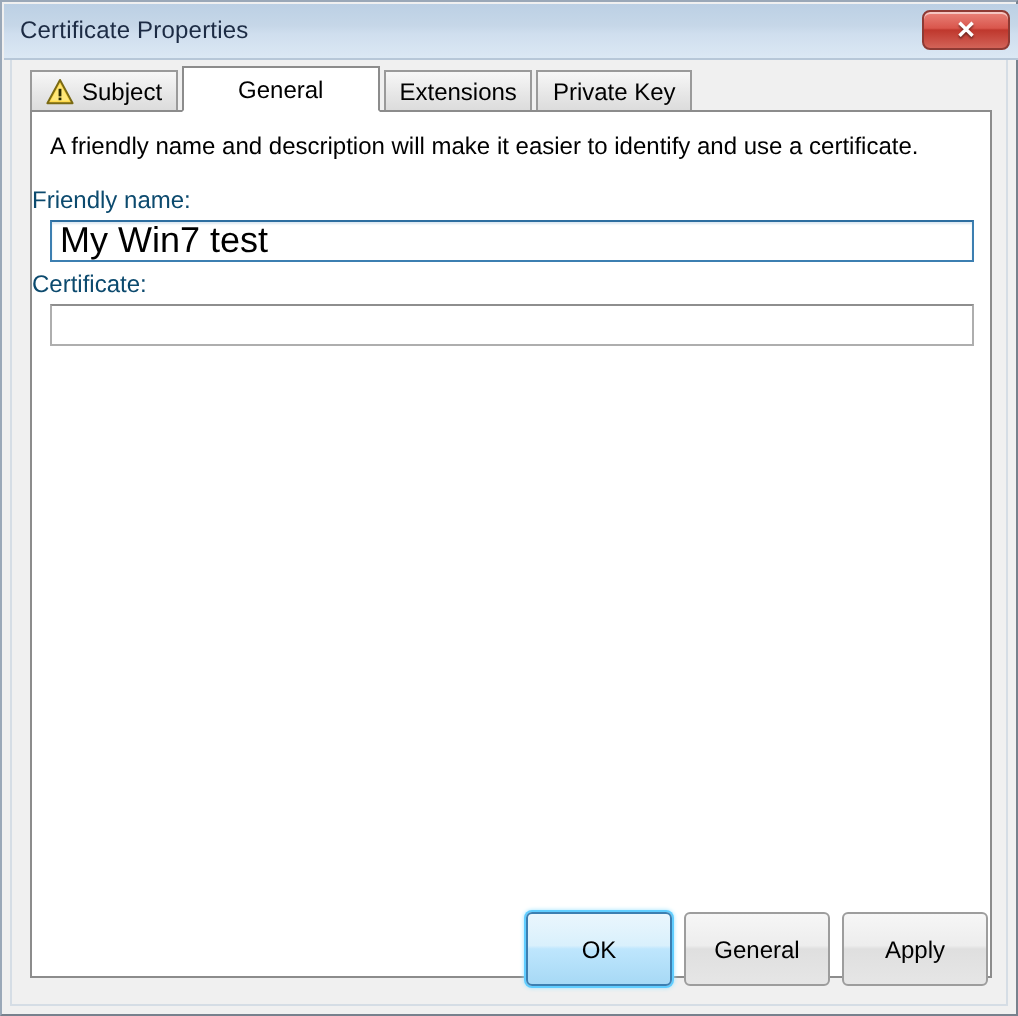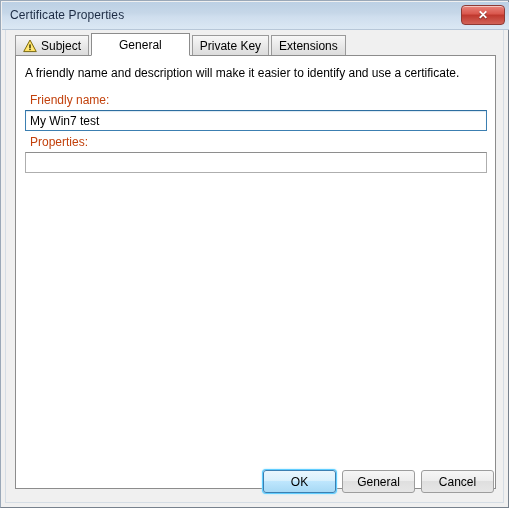--- a/index.html
+++ b/index.html
@@ -143,35 +143,35 @@
   .intro {
     position: absolute;
     left: 9px;
     top: 10px;
     font-size: 12px;
     color: #000000;
     white-space: nowrap;
   }
   .fieldlabel {
     position: absolute;
-    left: 14px;
-    font-size: 12px;
-    color: #c2410c;
+    left: 0;
+    font-size: 12px;
+    color: #0c4a6e;
   }
   #label-friendly { top: 37px; }
   #label-description { top: 79px; }
 
   .textbox {
     position: absolute;
     left: 9px;
     width: 462px;
     height: 21px;
     box-sizing: border-box;
     font-family: "Liberation Sans", sans-serif;
-    font-size: 12px;
+    font-size: 18px;
     color: #000000;
     padding: 0 4px;
     background: #ffffff;
     outline: none;
   }
   #input-friendly {
     top: 54px;
     border: 1px solid #3c7fb1;
     border-top-color: #2d6ea0;
     box-shadow: inset 0 1px 1px rgba(60,127,177,.18);
@@ -199,21 +199,21 @@
   
   #buttonbar {
     position: absolute;
     right: 9px;
     bottom: 9px;
     display: flex;
     gap: 6px;
   }
   .btn {
     width: 73px;
-    height: 23px;
+    height: 37px;
     box-sizing: border-box;
     font-family: "Liberation Sans", sans-serif;
     font-size: 12px;
     color: #000000;
     border: 1px solid #9d9d9d;
     border-radius: 3px;
     background: linear-gradient(to bottom, #f6f6f6 0%, #ededed 45%, #dfdfdf 50%, #e6e6e6 100%);
     cursor: pointer;
     display: flex;
     align-items: center;
@@ -251,41 +251,41 @@
           </svg>
         </span>
         <span>Subject</span>
       </div>
 
       <div class="tab active">
         <span>General</span>
       </div>
 
       <div class="tab">
+        <span>Extensions</span>
+      </div>
+
+      <div class="tab">
         <span>Private Key</span>
-      </div>
-
-      <div class="tab">
-        <span>Extensions</span>
       </div>
 
     </div>
 
     <div id="tabpanel">
 
       <div class="intro">A friendly name and description will make it easier to identify and use a certificate.</div>
 
       <div class="fieldlabel" id="label-friendly">Friendly name:</div>
       <input class="textbox" id="input-friendly" type="text" value="My Win7 test" style="">
 
-      <div class="fieldlabel" id="label-description">Properties:</div>
+      <div class="fieldlabel" id="label-description">Certificate:</div>
       <input class="textbox" id="input-description" type="text" value="" style="">
 
     </div>
 
     <div id="buttonbar">
       <button class="btn default">OK</button>
       <button class="btn">General</button>
-      <button class="btn">Cancel</button>
+      <button class="btn">Apply</button>
     </div>
 
   </div>
 </div>
 
 </body></html>

